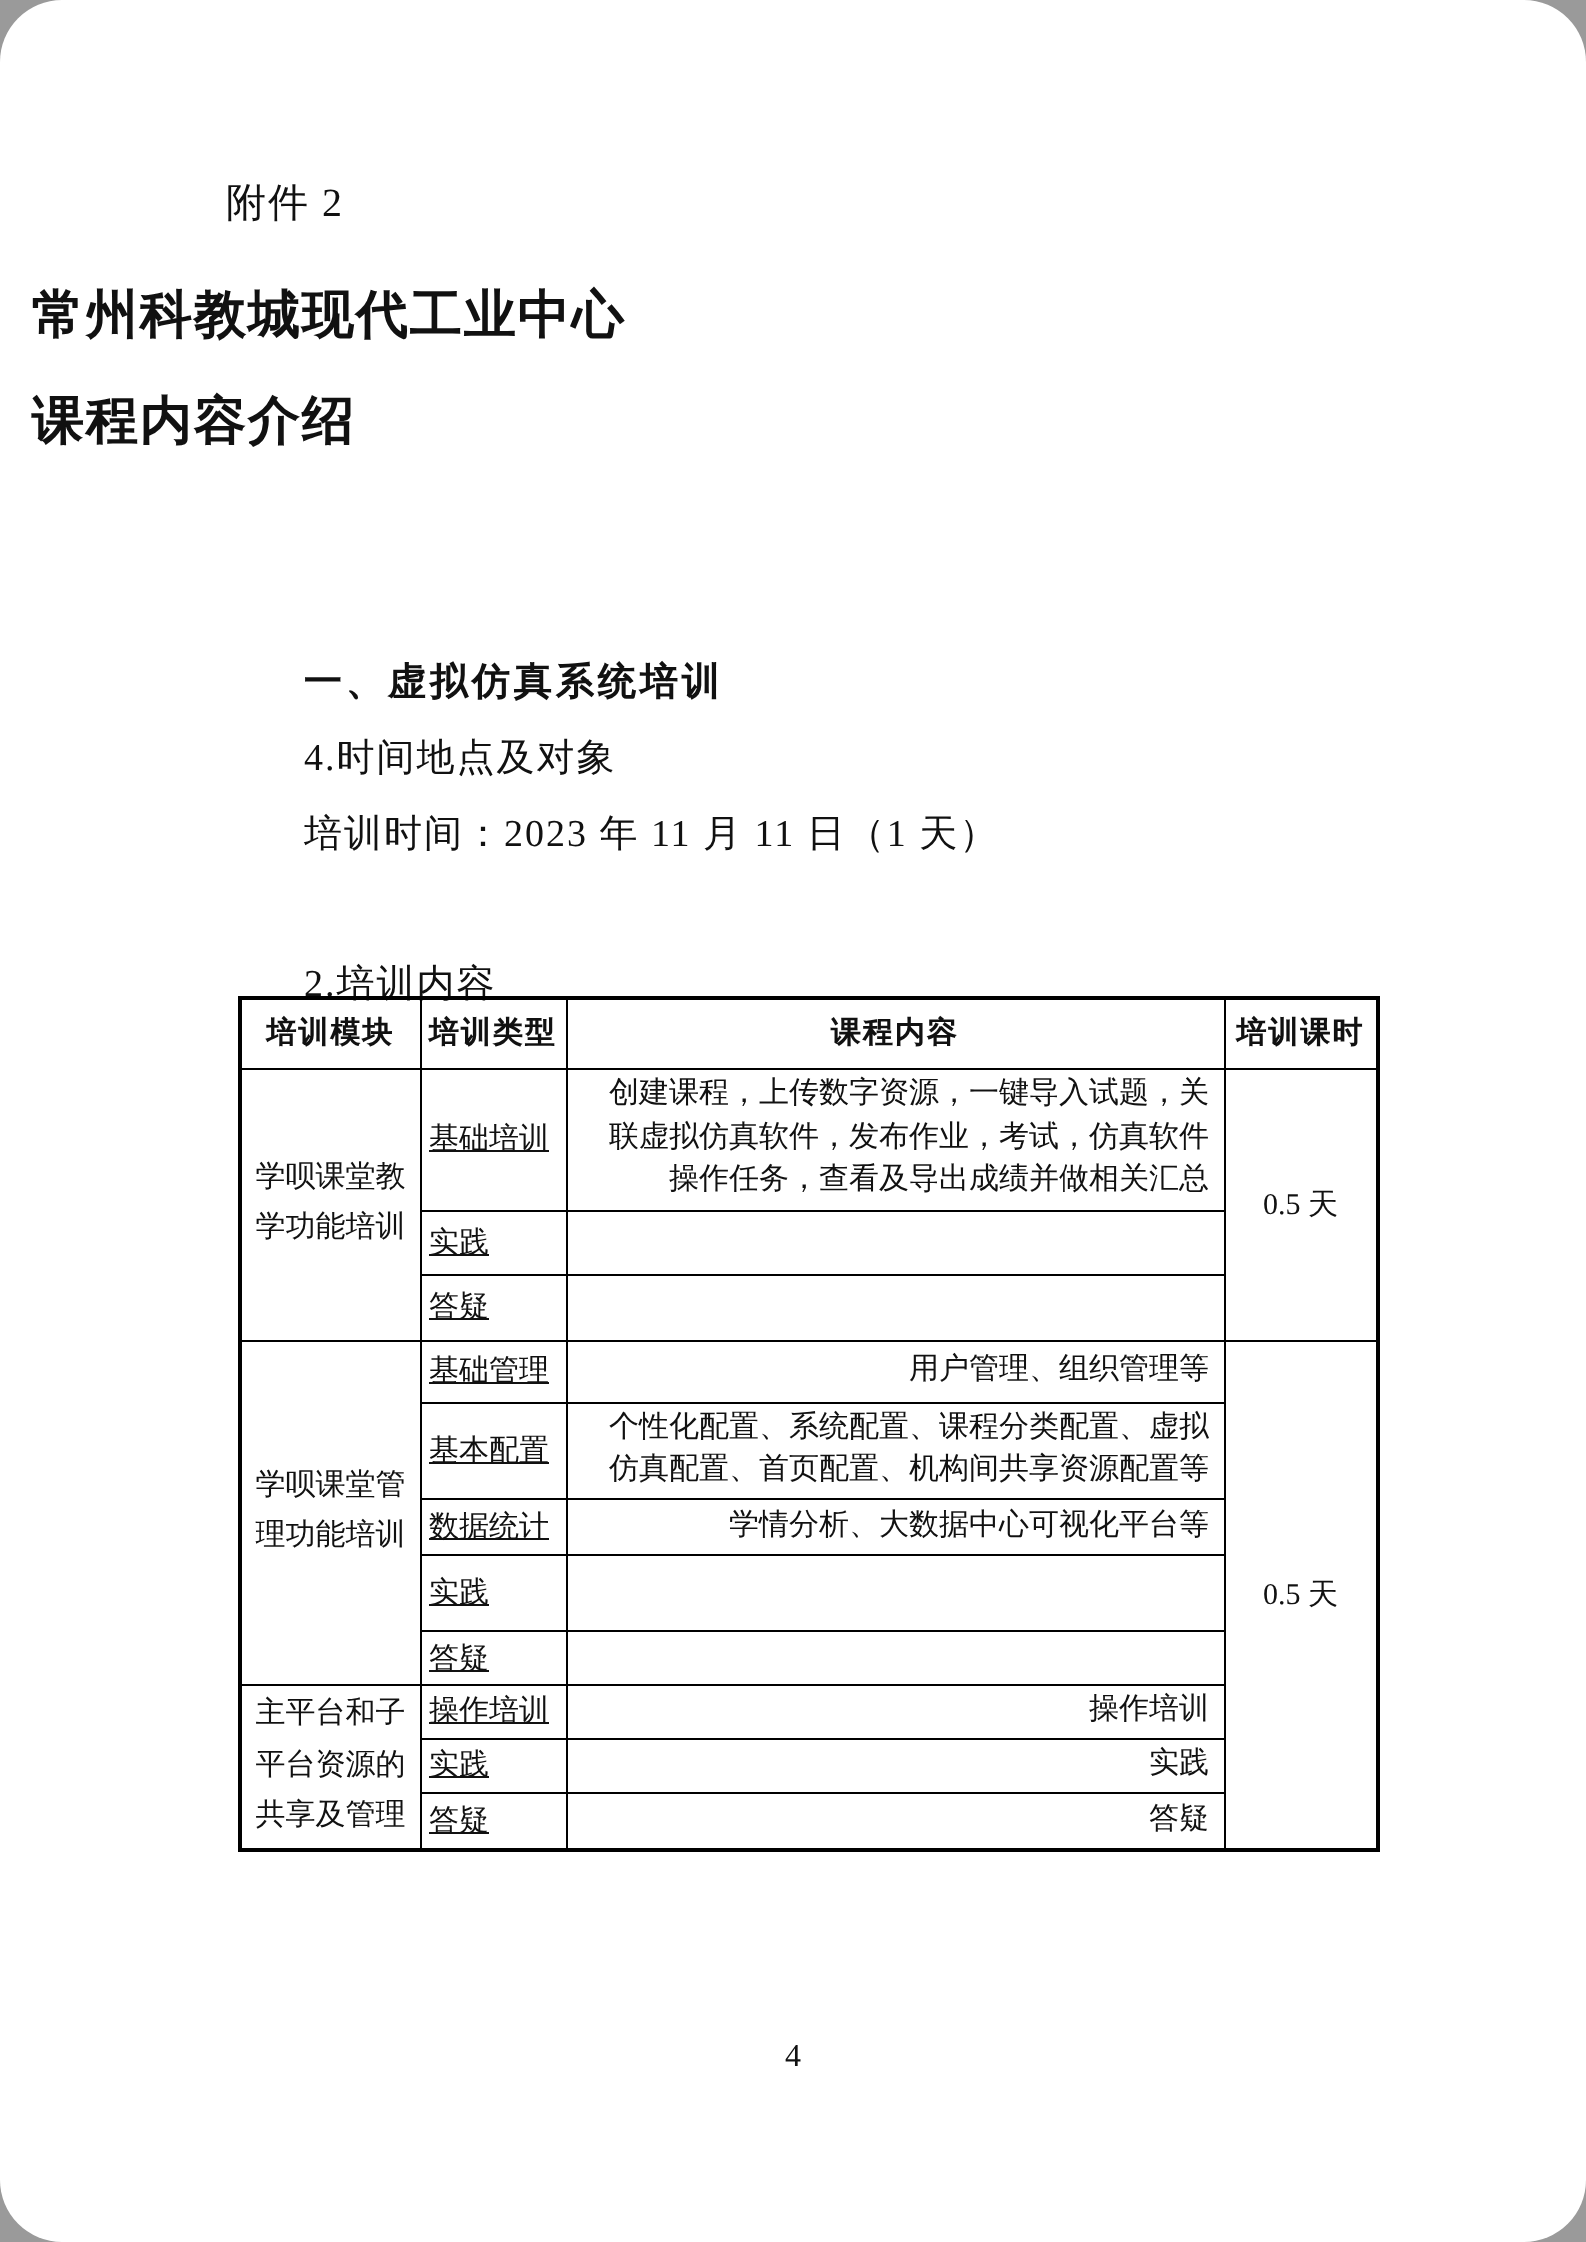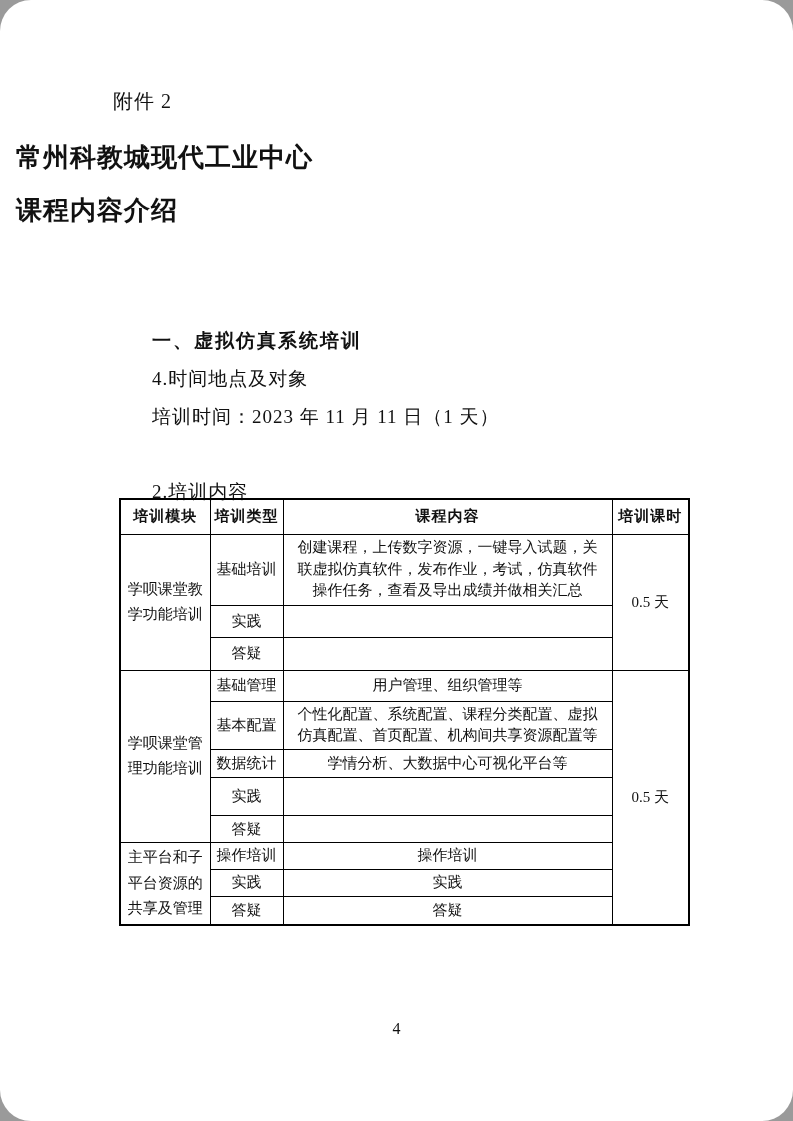--- a/index.html
+++ b/index.html
@@ -65,24 +65,25 @@
     font-weight: bold;
     text-align: center;
     letter-spacing: 1px;
   }
   td.module-cell {
     text-align: center;
     line-height: 1.7;
     word-break: break-all;
   }
   td.type-cell {
-    text-align: center;
+    text-align: left;
+    text-decoration: underline;
   }
   td.content-cell {
-    text-align: center;
+    text-align: right;
     padding: 2px 7px;
     line-height: 1.45;
     word-break: break-all;
   }
   td.hours-cell {
     text-align: center;
   }
   tr.row-header  { height: 35px; }
   tr.row-r1  { height: 71px; }
   tr.row-r2  { height: 32px; }

